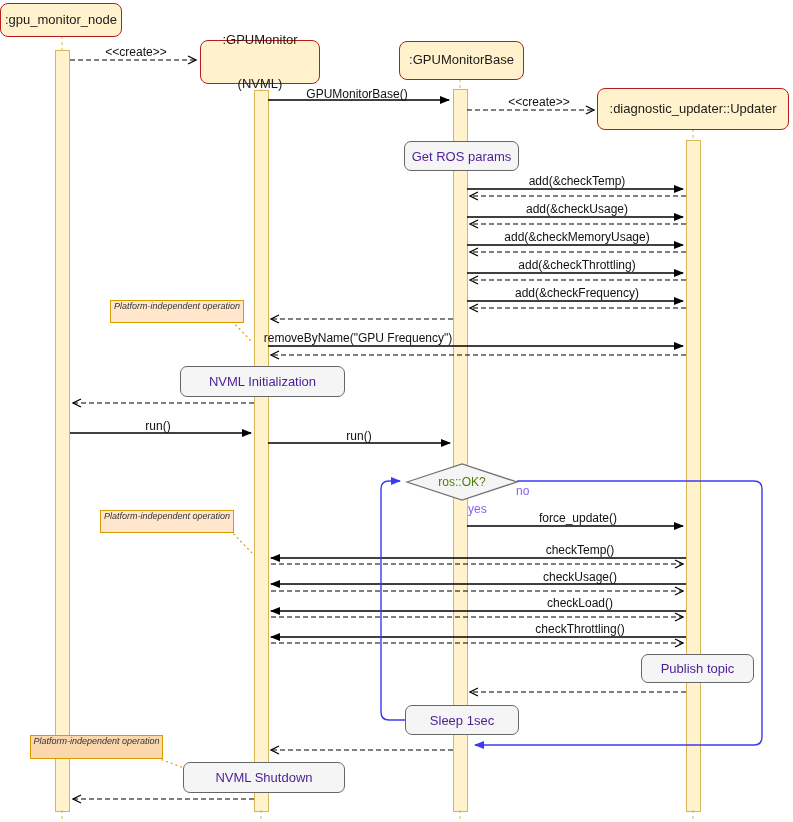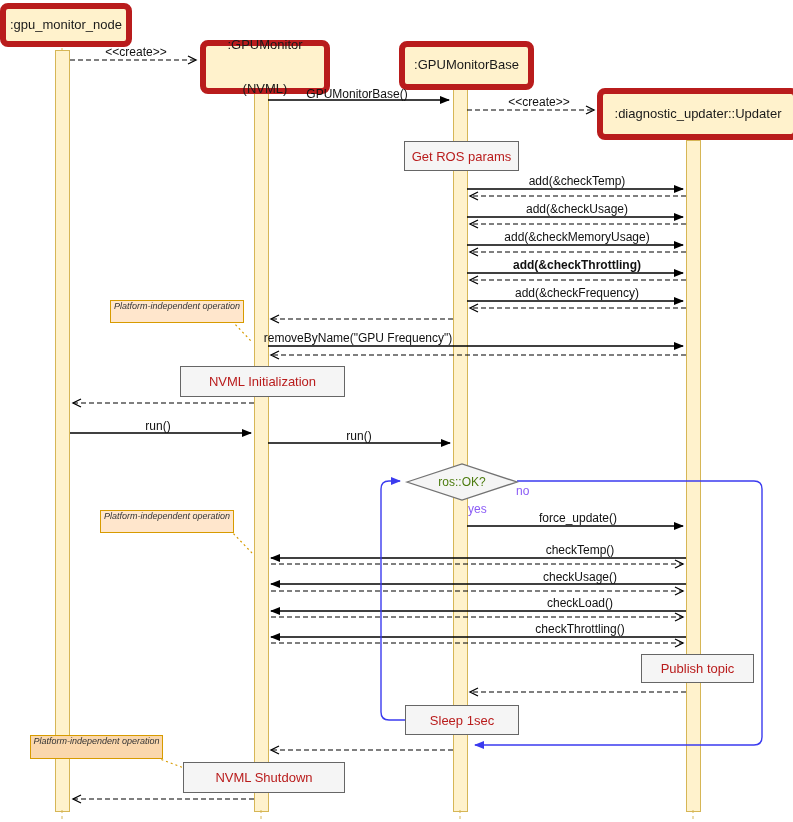--- a/index.html
+++ b/index.html
@@ -1,25 +1,25 @@
 <!DOCTYPE html>
 <html><head>
 <meta charset="utf-8">
 <style>
   html,body{margin:0;padding:0;background:#ffffff;}
   .canvas{position:relative;width:793px;height:822px;background:#ffffff;
           font-family:"Liberation Sans",sans-serif;overflow:hidden;}
   svg.layer{position:absolute;left:0;top:0;}
   .bar{position:absolute;width:13px;background:#FFF2CC;border:1px solid #D6B656;}
-  .head{position:absolute;background:#FFF2CC;border:6px solid #b91c1c;border-radius:8px;
+  .head{position:absolute;background:#FFF2CC;border:1px solid #b91c1c;border-radius:8px;
         display:flex;flex-direction:column;align-items:center;justify-content:center;
         font-size:13px;color:#1a1a1a;text-align:center;line-height:1.25;z-index:4;}
-  .action{position:absolute;background:#F5F5F5;border:1px solid #666666;border-radius:0;
+  .action{position:absolute;background:#F5F5F5;border:1px solid #666666;border-radius:7px;
         display:flex;align-items:center;justify-content:center;
-        font-size:13px;color:#b91c1c;z-index:5;white-space:nowrap;}
+        font-size:13px;color:#4c1d95;z-index:5;white-space:nowrap;}
   .note{position:absolute;background:#FFE6CC;border:1px solid #D79B00;
         font-style:italic;font-size:9px;color:#333333;display:flex;
         justify-content:center;text-align:center;z-index:5;white-space:nowrap;}
   .note.dark{background:#FAD7AC;}
   .msg{position:absolute;transform:translateX(-50%);font-size:12px;color:#111111;
        white-space:nowrap;z-index:6;}
   .blue-label{position:absolute;font-size:12px;color:#8b5cf6;z-index:6;white-space:nowrap;}
   .diamond-label{position:absolute;transform:translate(-50%,-50%);font-size:12px;
        color:#4d7c0f;z-index:6;white-space:nowrap;}
 </style>
@@ -147,21 +147,21 @@
   <div class="note dark" style="left:30px;top:735px;width:131px;height:22px;">
     <span>Platform-independent operation</span>
   </div>
 
   <div class="msg" style="left:136px;top:45px;">&lt;&lt;create&gt;&gt;</div>
   <div class="msg" style="left:357px;top:87px;">GPUMonitorBase()</div>
   <div class="msg" style="left:539px;top:95px;">&lt;&lt;create&gt;&gt;</div>
   <div class="msg" style="left:577px;top:174px;">add(&amp;checkTemp)</div>
   <div class="msg" style="left:577px;top:202px;">add(&amp;checkUsage)</div>
   <div class="msg" style="left:577px;top:230px;">add(&amp;checkMemoryUsage)</div>
-  <div class="msg" style="left:577px;top:258px;font-weight:bold;">add(&amp;checkThrottling)</div>
+  <div class="msg" style="left:577px;top:258px;">add(&amp;checkThrottling)</div>
   <div class="msg" style="left:577px;top:286px;">add(&amp;checkFrequency)</div>
   <div class="msg" style="left:358px;top:331px;">removeByName("GPU Frequency")</div>
   <div class="msg" style="left:158px;top:419px;">run()</div>
   <div class="msg" style="left:359px;top:429px;">run()</div>
   <div class="msg" style="left:578px;top:511px;">force_update()</div>
   <div class="msg" style="left:580px;top:543px;">checkTemp()</div>
   <div class="msg" style="left:580px;top:570px;">checkUsage()</div>
   <div class="msg" style="left:580px;top:596px;">checkLoad()</div>
   <div class="msg" style="left:580px;top:622px;">checkThrottling()</div>
 

